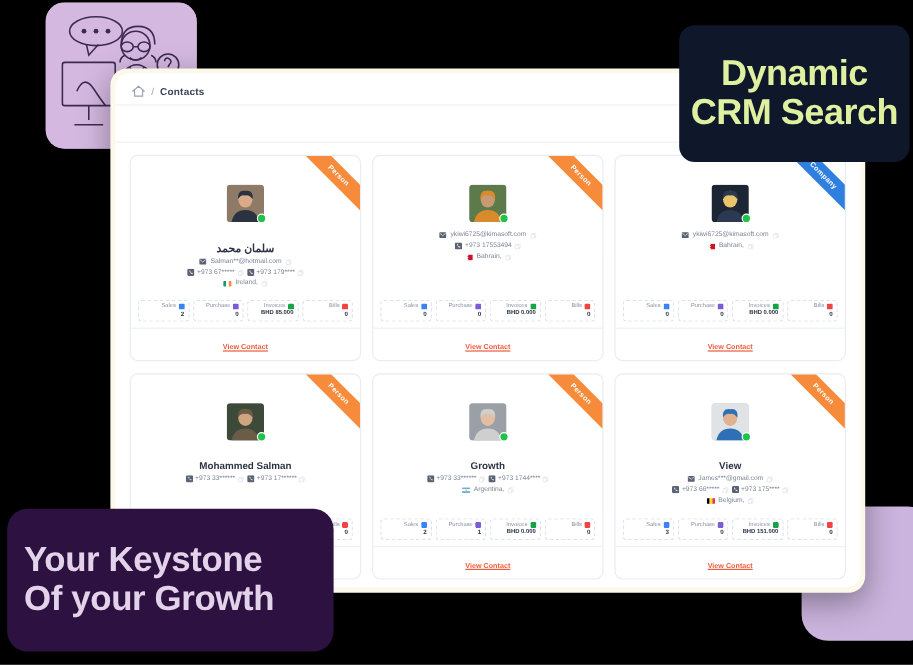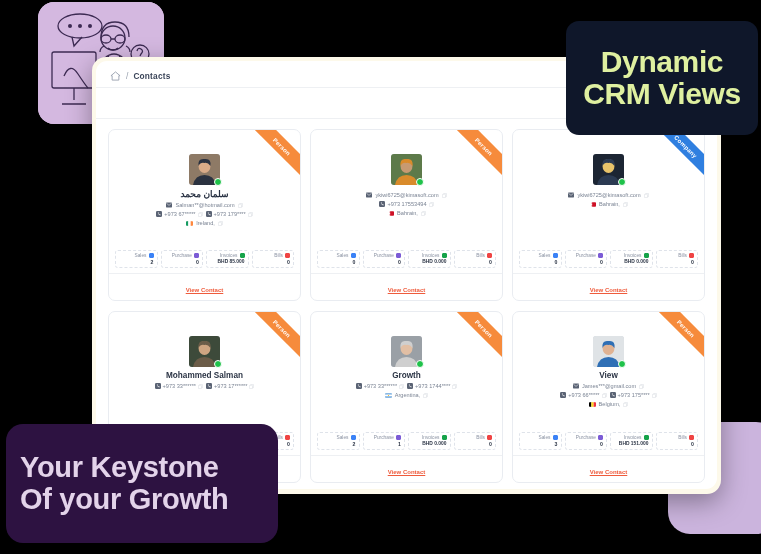--- a/index.html
+++ b/index.html
@@ -76,21 +76,21 @@
   .avatar-wrap{position:relative;display:inline-block;}
   .avatar{
     width:31px;height:31px;border-radius:3px;display:block;overflow:hidden;
     background:#cfd4dc;
   }
   .dot{
     position:absolute;right:-2px;bottom:-1px;width:6px;height:6px;border-radius:50%;
     background:#1fc24a;border:1.2px solid #fff;
   }
   .cname{
-    font-size:8.2px;font-weight:bold;color:#2b3445;margin-top:0;text-align:center;
+    font-size:8.2px;font-weight:bold;color:#2b3445;margin-top:12px;text-align:center;
   }
   .cname.rtl{direction:rtl;font-size:9px;}
   .line{
     display:flex;align-items:center;justify-content:center;gap:3px;
     margin-top:3px;font-size:5.6px;color:#7b8494;flex-wrap:wrap;
   }
   .chunk{display:flex;align-items:center;gap:2px;}
   .mini{width:6px;height:6px;display:block;flex:none;}
   .copy{width:5px;height:5px;display:block;opacity:.45;flex:none;}
   .flag{width:7px;height:5px;display:block;border-radius:1px;flex:none;}
@@ -678,21 +678,21 @@
               </div>
             </div>
             <div class="cfoot"><span class="vc">View Contact</span></div>
           </div>
         </div>
     </div>
   </div>
 
   <div class="badge-green">
     <span>Dynamic</span>
-    <span>CRM Views</span>
+    <span>CRM Search</span>
   </div>
 
   <div class="badge-purple">
     <span>Your Keystone</span>
     <span>Of your Growth</span>
   </div>
 
 </div>
 
 </body></html>

